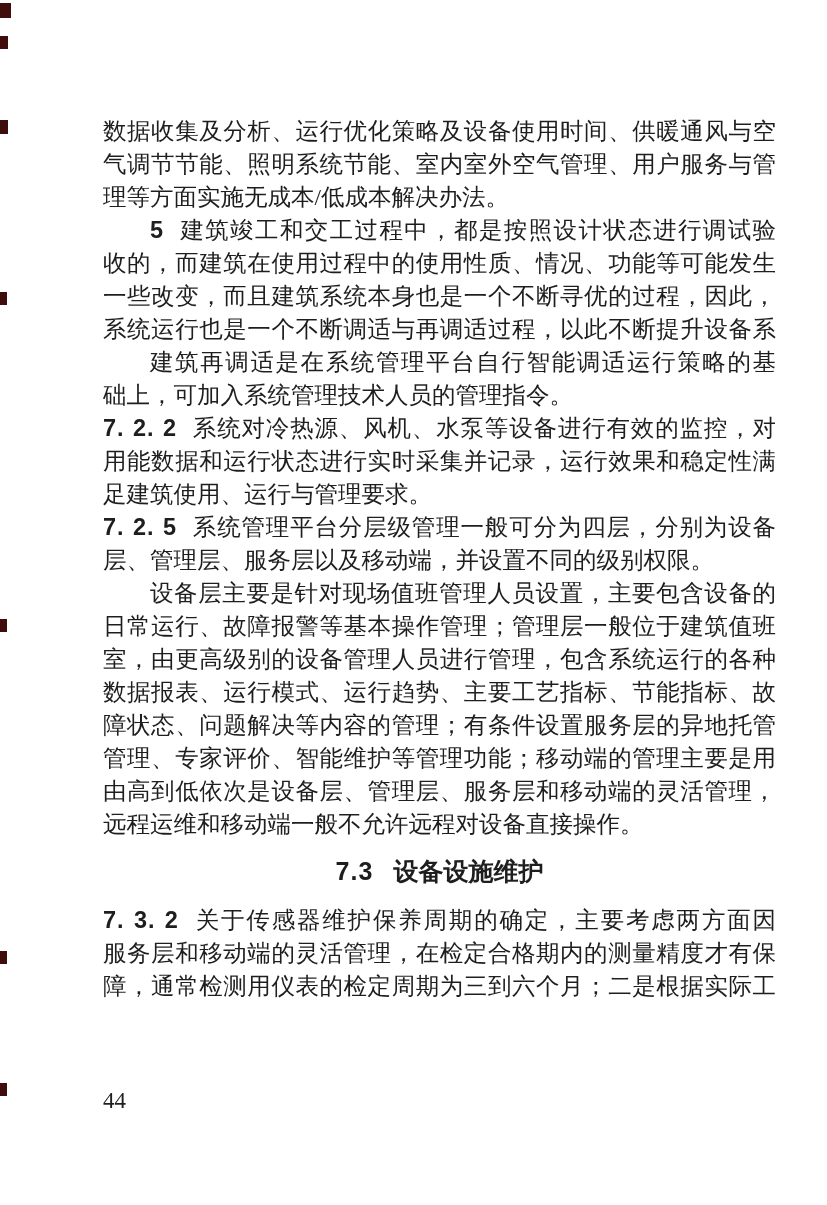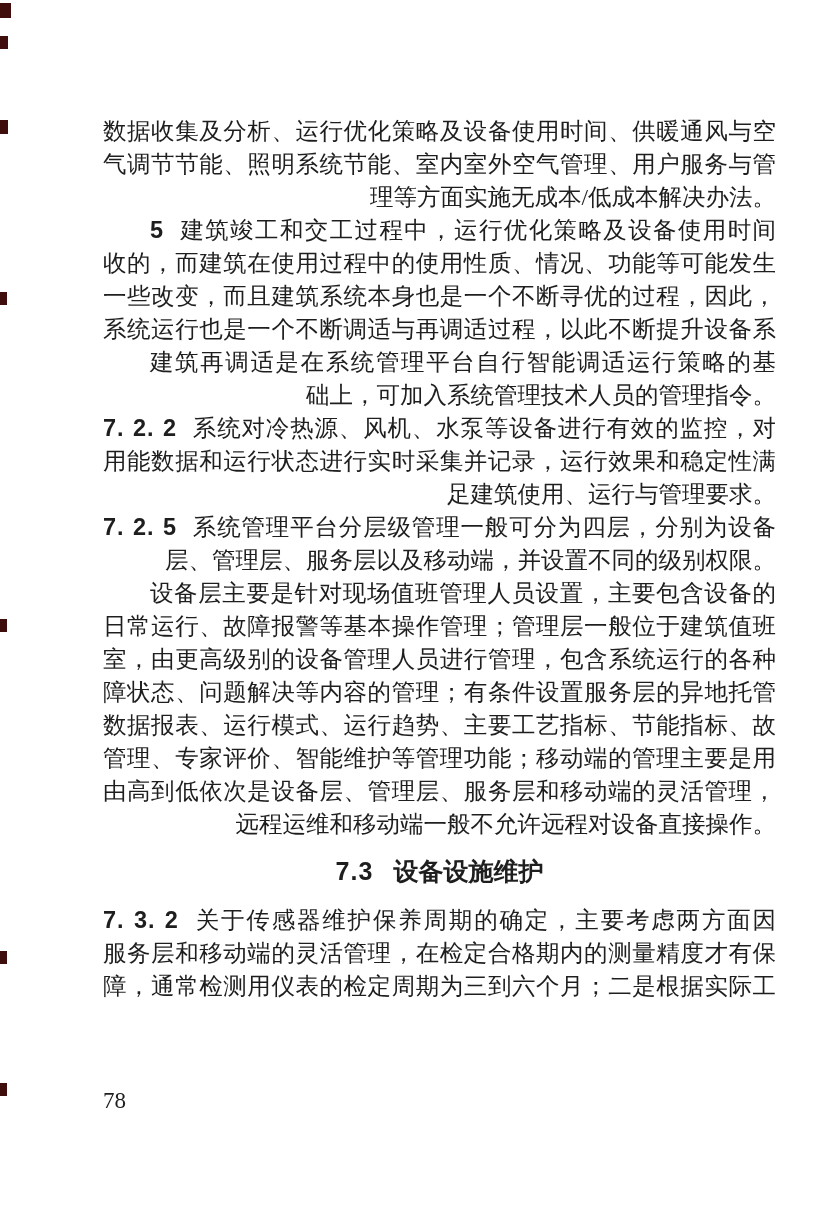--- a/index.html
+++ b/index.html
@@ -15,21 +15,21 @@
     position: absolute;
     left: 103px; top: 95px;
     width: 673px;
     margin-top: 20px;
   }
   .line {
     font-size: 23.5px;
     line-height: 33px;
     height: 33px;
     overflow: hidden;
-    text-align: right;
+    text-align: left;
     white-space: nowrap;
   }
   .just {
     white-space: normal;
     text-align: justify;
     text-align-last: justify;
   }
   .indent { padding-left: 47px; }
   .num {
     font-family: "Liberation Sans", "DejaVu Sans", sans-serif;
@@ -60,46 +60,46 @@
     background: #3f0d0b;
   }
 </style>
 </head>
 <body>
 
 <div class="text-block">
     <div class="line just"><span>数据收集及分析、运行优化策略及设备使用时间、供暖通风与空</span></div>
     <div class="line just"><span>气调节节能、照明系统节能、室内室外空气管理、用户服务与管</span></div>
     <div class="line"><span>理等方面实施无成本/低成本解决办法。</span></div>
-    <div class="line just indent"><b class="num">5</b><span>建筑竣工和交工过程中，运行优化策略及设备使用时间</span></div>
+    <div class="line just indent"><b class="num">5</b><span>建筑竣工和交工过程中，都是按照设计状态进行调试验</span></div>
     <div class="line just"><span>收的，而建筑在使用过程中的使用性质、情况、功能等可能发生</span></div>
     <div class="line just"><span>一些改变，而且建筑系统本身也是一个不断寻优的过程，因此，</span></div>
     <div class="line just"><span>系统运行也是一个不断调适与再调适过程，以此不断提升设备系</span></div>
     <div class="line just indent"><span>建筑再调适是在系统管理平台自行智能调适运行策略的基</span></div>
     <div class="line"><span>础上，可加入系统管理技术人员的管理指令。</span></div>
     <div class="line just"><b class="num">7. 2. 2</b><span>系统对冷热源、风机、水泵等设备进行有效的监控，对</span></div>
     <div class="line just"><span>用能数据和运行状态进行实时采集并记录，运行效果和稳定性满</span></div>
     <div class="line"><span>足建筑使用、运行与管理要求。</span></div>
     <div class="line just"><b class="num">7. 2. 5</b><span>系统管理平台分层级管理一般可分为四层，分别为设备</span></div>
     <div class="line"><span>层、管理层、服务层以及移动端，并设置不同的级别权限。</span></div>
     <div class="line just indent"><span>设备层主要是针对现场值班管理人员设置，主要包含设备的</span></div>
     <div class="line just"><span>日常运行、故障报警等基本操作管理；管理层一般位于建筑值班</span></div>
     <div class="line just"><span>室，由更高级别的设备管理人员进行管理，包含系统运行的各种</span></div>
+    <div class="line just"><span>数据报表、运行模式、运行趋势、主要工艺指标、节能指标、故</span></div>
     <div class="line just"><span>障状态、问题解决等内容的管理；有条件设置服务层的异地托管</span></div>
-    <div class="line just"><span>数据报表、运行模式、运行趋势、主要工艺指标、节能指标、故</span></div>
     <div class="line just"><span>管理、专家评价、智能维护等管理功能；移动端的管理主要是用</span></div>
     <div class="line just"><span>由高到低依次是设备层、管理层、服务层和移动端的灵活管理，</span></div>
     <div class="line"><span>远程运维和移动端一般不允许远程对设备直接操作。</span></div>
     <div class="heading"><span class="hnum">7.3</span><span>设备设施维护</span></div>
     <div class="line just"><b class="num">7. 3. 2</b><span>关于传感器维护保养周期的确定，主要考虑两方面因素：</span></div>
     <div class="line just"><span>服务层和移动端的灵活管理，在检定合格期内的测量精度才有保</span></div>
     <div class="line just"><span>障，通常检测用仪表的检定周期为三到六个月；二是根据实际工</span></div>
   </div>
 
-<div class="page-number">78</div>
+<div class="page-number">44</div>
 
 <div class="artifact" style="top: 3px; width: 11px; height: 15px; background: rgb(63, 13, 11);"></div>
 <div class="artifact" style="top: 36px; width: 8px; height: 13px; background: rgb(63, 13, 11);"></div>
 <div class="artifact" style="top: 120px; width: 8px; height: 14px; background: rgb(63, 13, 11);"></div>
 <div class="artifact" style="top: 292px; width: 7px; height: 13px; background: rgb(63, 13, 11);"></div>
 <div class="artifact" style="top: 619px; width: 7px; height: 13px; background: rgb(63, 13, 11);"></div>
 <div class="artifact" style="top: 951px; width: 7px; height: 13px; background: rgb(63, 13, 11);"></div>
 <div class="artifact" style="top: 1083px; width: 7px; height: 13px; background: rgb(63, 13, 11);"></div>
 
 </body></html>

